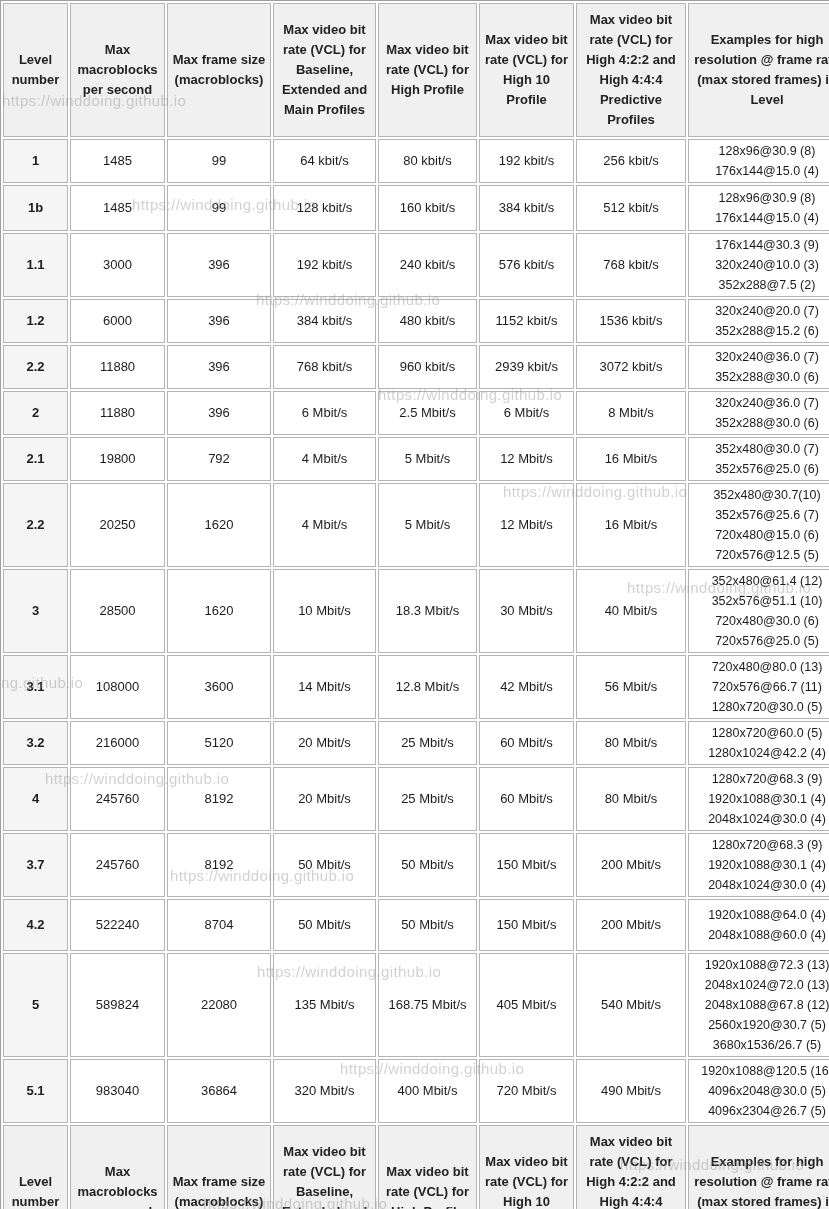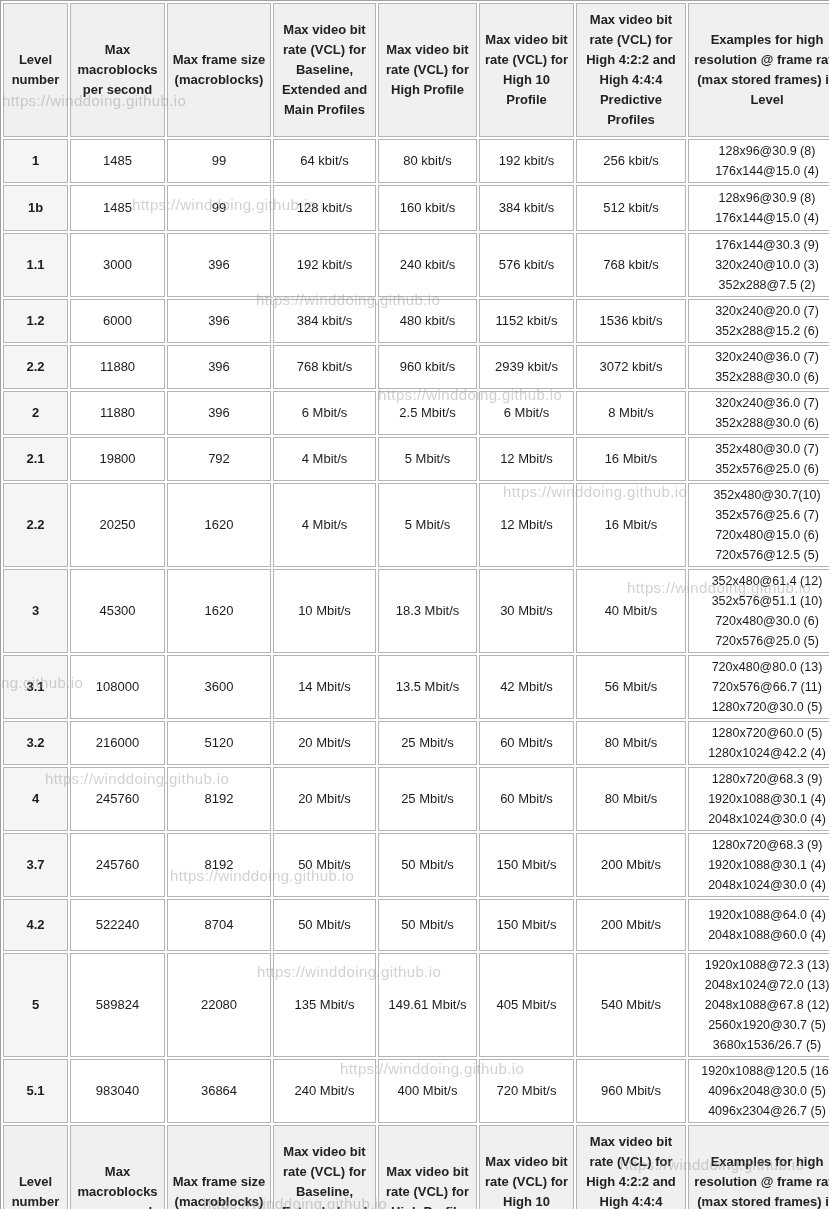--- a/index.html
+++ b/index.html
@@ -175,37 +175,37 @@
           <td>5 Mbit/s</td>
           <td>12 Mbit/s</td>
           <td>16 Mbit/s</td>
           <td class="examples">352x480@30.7(10)
 352x576@25.6 (7)
 720x480@15.0 (6)
 720x576@12.5 (5)</td>
         </tr>
         <tr style="height: 80px;">
           <th>3</th>
-          <td>45300</td>
+          <td>28500</td>
           <td>1620</td>
           <td>10 Mbit/s</td>
           <td>18.3 Mbit/s</td>
           <td>30 Mbit/s</td>
           <td>40 Mbit/s</td>
           <td class="examples">352x480@61.4 (12)
 352x576@51.1 (10)
 720x480@30.0 (6)
 720x576@25.0 (5)</td>
         </tr>
         <tr style="height: 62px;">
           <th>3.1</th>
           <td>108000</td>
           <td>3600</td>
           <td>14 Mbit/s</td>
-          <td>13.5 Mbit/s</td>
+          <td>12.8 Mbit/s</td>
           <td>42 Mbit/s</td>
           <td>56 Mbit/s</td>
           <td class="examples">720x480@80.0 (13)
 720x576@66.7 (11)
 1280x720@30.0 (5)</td>
         </tr>
         <tr style="height: 44px;">
           <th>3.2</th>
           <td>216000</td>
           <td>5120</td>
@@ -249,37 +249,37 @@
           <td>150 Mbit/s</td>
           <td>200 Mbit/s</td>
           <td class="examples">1920x1088@64.0 (4)
 2048x1088@60.0 (4)</td>
         </tr>
         <tr style="height: 92px;">
           <th>5</th>
           <td>589824</td>
           <td>22080</td>
           <td>135 Mbit/s</td>
-          <td>149.61 Mbit/s</td>
+          <td>168.75 Mbit/s</td>
           <td>405 Mbit/s</td>
           <td>540 Mbit/s</td>
           <td class="examples">1920x1088@72.3 (13)
 2048x1024@72.0 (13)
 2048x1088@67.8 (12)
 2560x1920@30.7 (5)
 3680x1536/26.7 (5)</td>
         </tr>
         <tr style="height: 62px;">
           <th>5.1</th>
           <td>983040</td>
           <td>36864</td>
-          <td>240 Mbit/s</td>
+          <td>320 Mbit/s</td>
           <td>400 Mbit/s</td>
           <td>720 Mbit/s</td>
-          <td>960 Mbit/s</td>
+          <td>490 Mbit/s</td>
           <td class="examples">1920x1088@120.5 (16)
 4096x2048@30.0 (5)
 4096x2304@26.7 (5)</td>
         </tr>
       </tbody>
     <tfoot>
       <tr>
         <th>Level number</th>
         <th>Max macroblocks per second</th>
         <th>Max frame size (macroblocks)</th>

